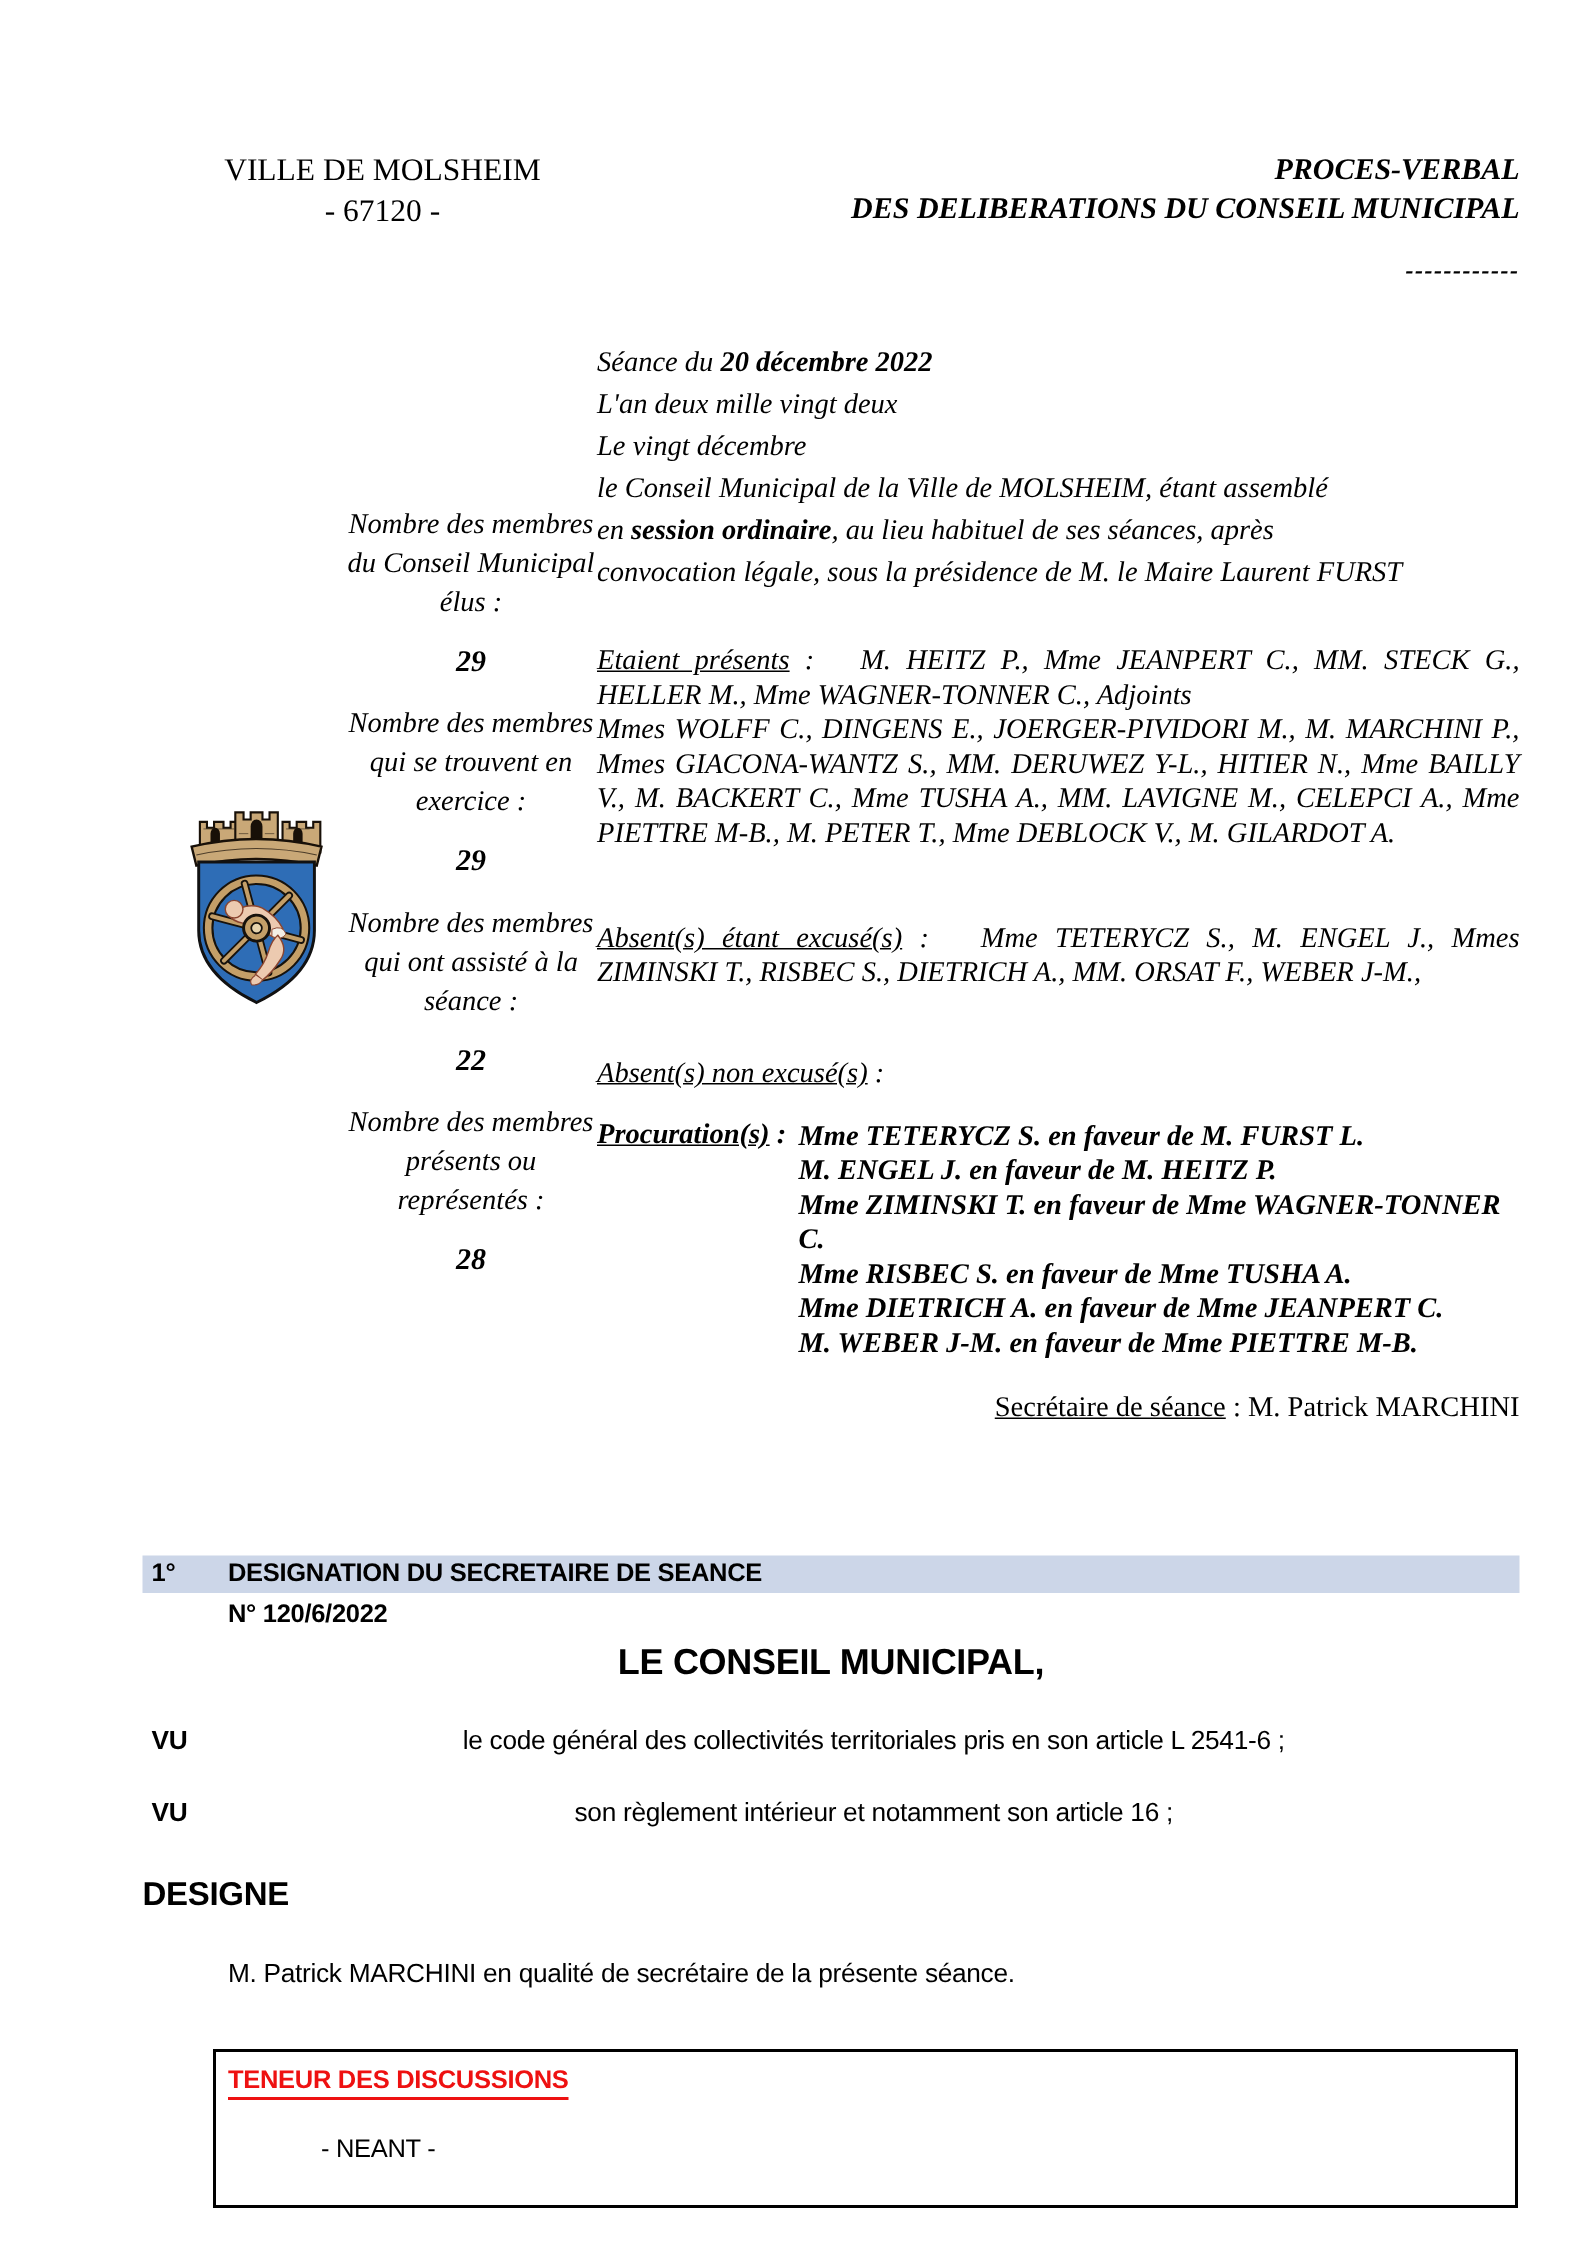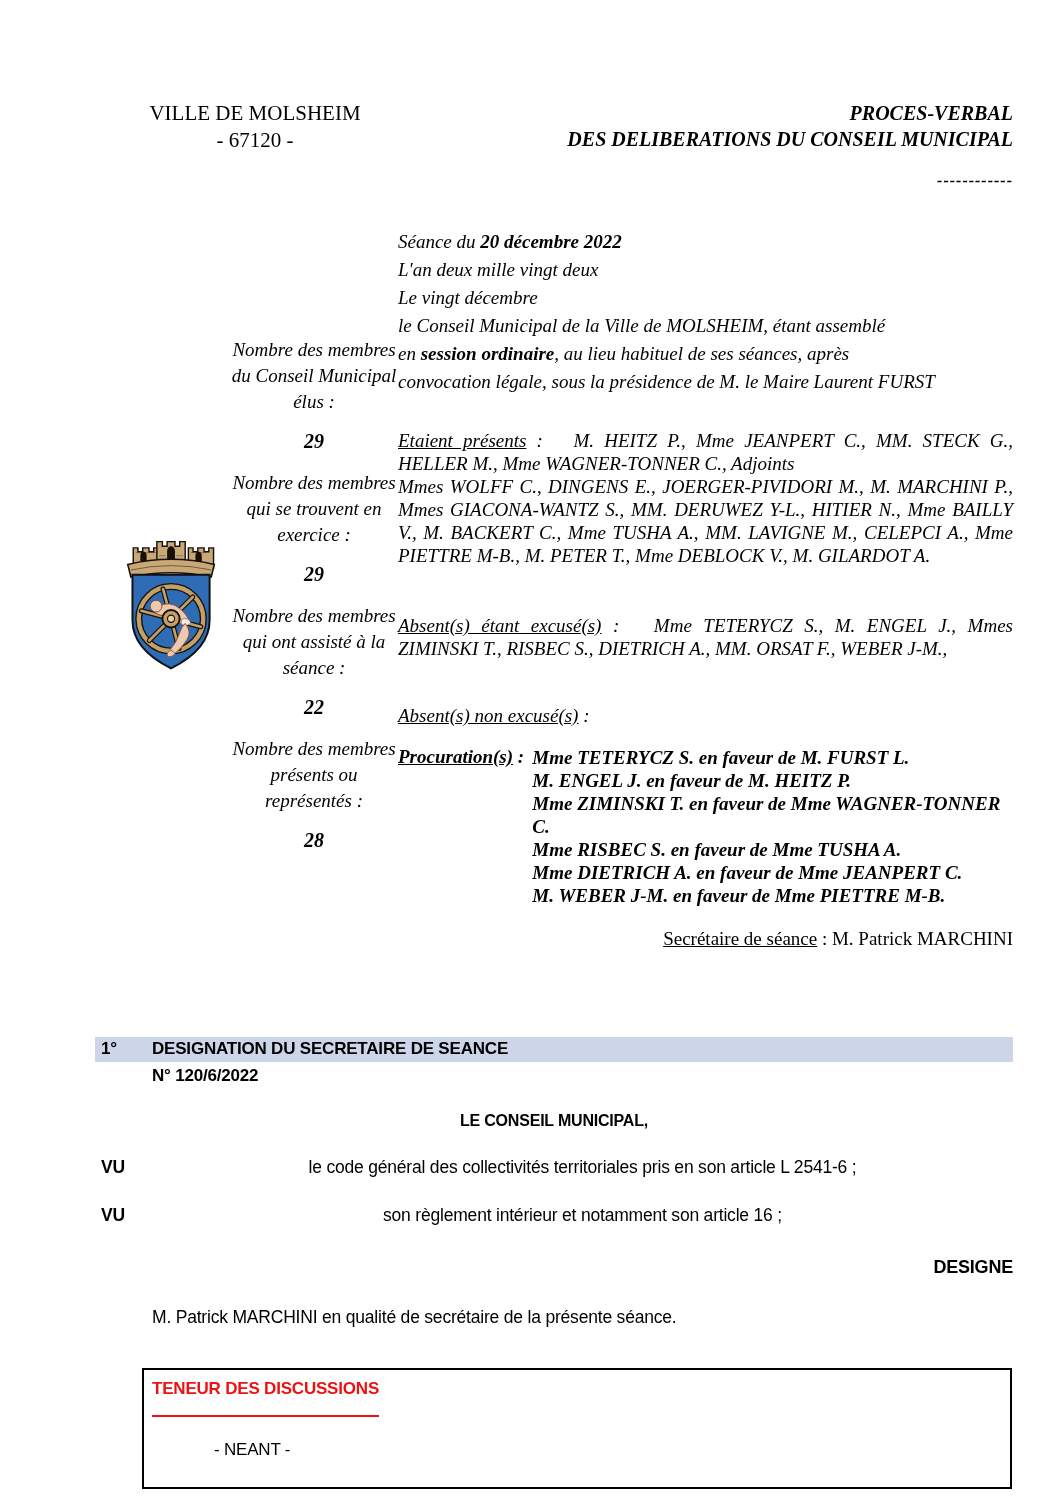--- a/index.html
+++ b/index.html
@@ -31,34 +31,34 @@
   .procurations { display:flex; margin-top:19px;font-weight:bold; }
   .proc-label { width:137px; }
   .proc-items div { line-height:23px; }
   .secretary { margin-top:21px; margin-left:135px; font-style:normal; font-size:19px;text-align:right; }
 
   
   .deliberation { margin:68px 45px 0 95px; font-family:"Liberation Sans", sans-serif; letter-spacing:-0.2px; }
   .section-band { background:#ccd6e8; display:flex; align-items:center; font-weight:bold; font-size:17px; padding:2px 0 3px; }
   .section-number { margin-left:6px; width:51px; }
   .section-ref { font-weight:bold; font-size:17px; margin-left:57px; margin-top:4px; }
-  .council-heading { text-align:center; font-weight:bold; font-size:16px; margin-top:26px; }
+  .council-heading { text-align:center; font-weight:bold; font-size:24px; margin-top:9px; }
   .vu-row { display:flex; margin-top:27px; font-size:17.5px; }
   .vu-keyword { font-weight:bold; margin-left:6px; width:51px; flex:none; }
   .vu-text { flex:1;text-align:center; }
-  .decision-heading { text-align:right; font-weight:bold; font-size:18px; margin-top:31px; }
+  .decision-heading { text-align:left; font-weight:bold; font-size:22px; margin-top:31px; }
   .decision-text { margin-left:57px; margin-top:29px; font-size:17.5px; }
 
   
   .discussion-box {
     box-sizing:border-box; margin-left:142px; margin-top:40px; width:870px;
     border:2px solid #000; padding:9px 10px 27px 8px;
     font-family:"Liberation Sans", sans-serif; letter-spacing:-0.2px;
   }
-  .discussion-title { display:inline-block; color:#ee1111; font-weight:bold; font-size:17px; border-bottom:2px solid #ee1111; padding-bottom:16px; }
+  .discussion-title { display:inline-block; color:#ee1111; font-weight:bold; font-size:17px; border-bottom:2px solid #ee1111; padding-bottom:1px; }
   .discussion-content { margin-top:23px; margin-left:62px; font-size:17px; }
 </style>
 </head>
 <body>
 
 <div class="page">
 
   <header class="doc-header">
     <div class="commune-block">
       <div>VILLE DE MOLSHEIM</div>

